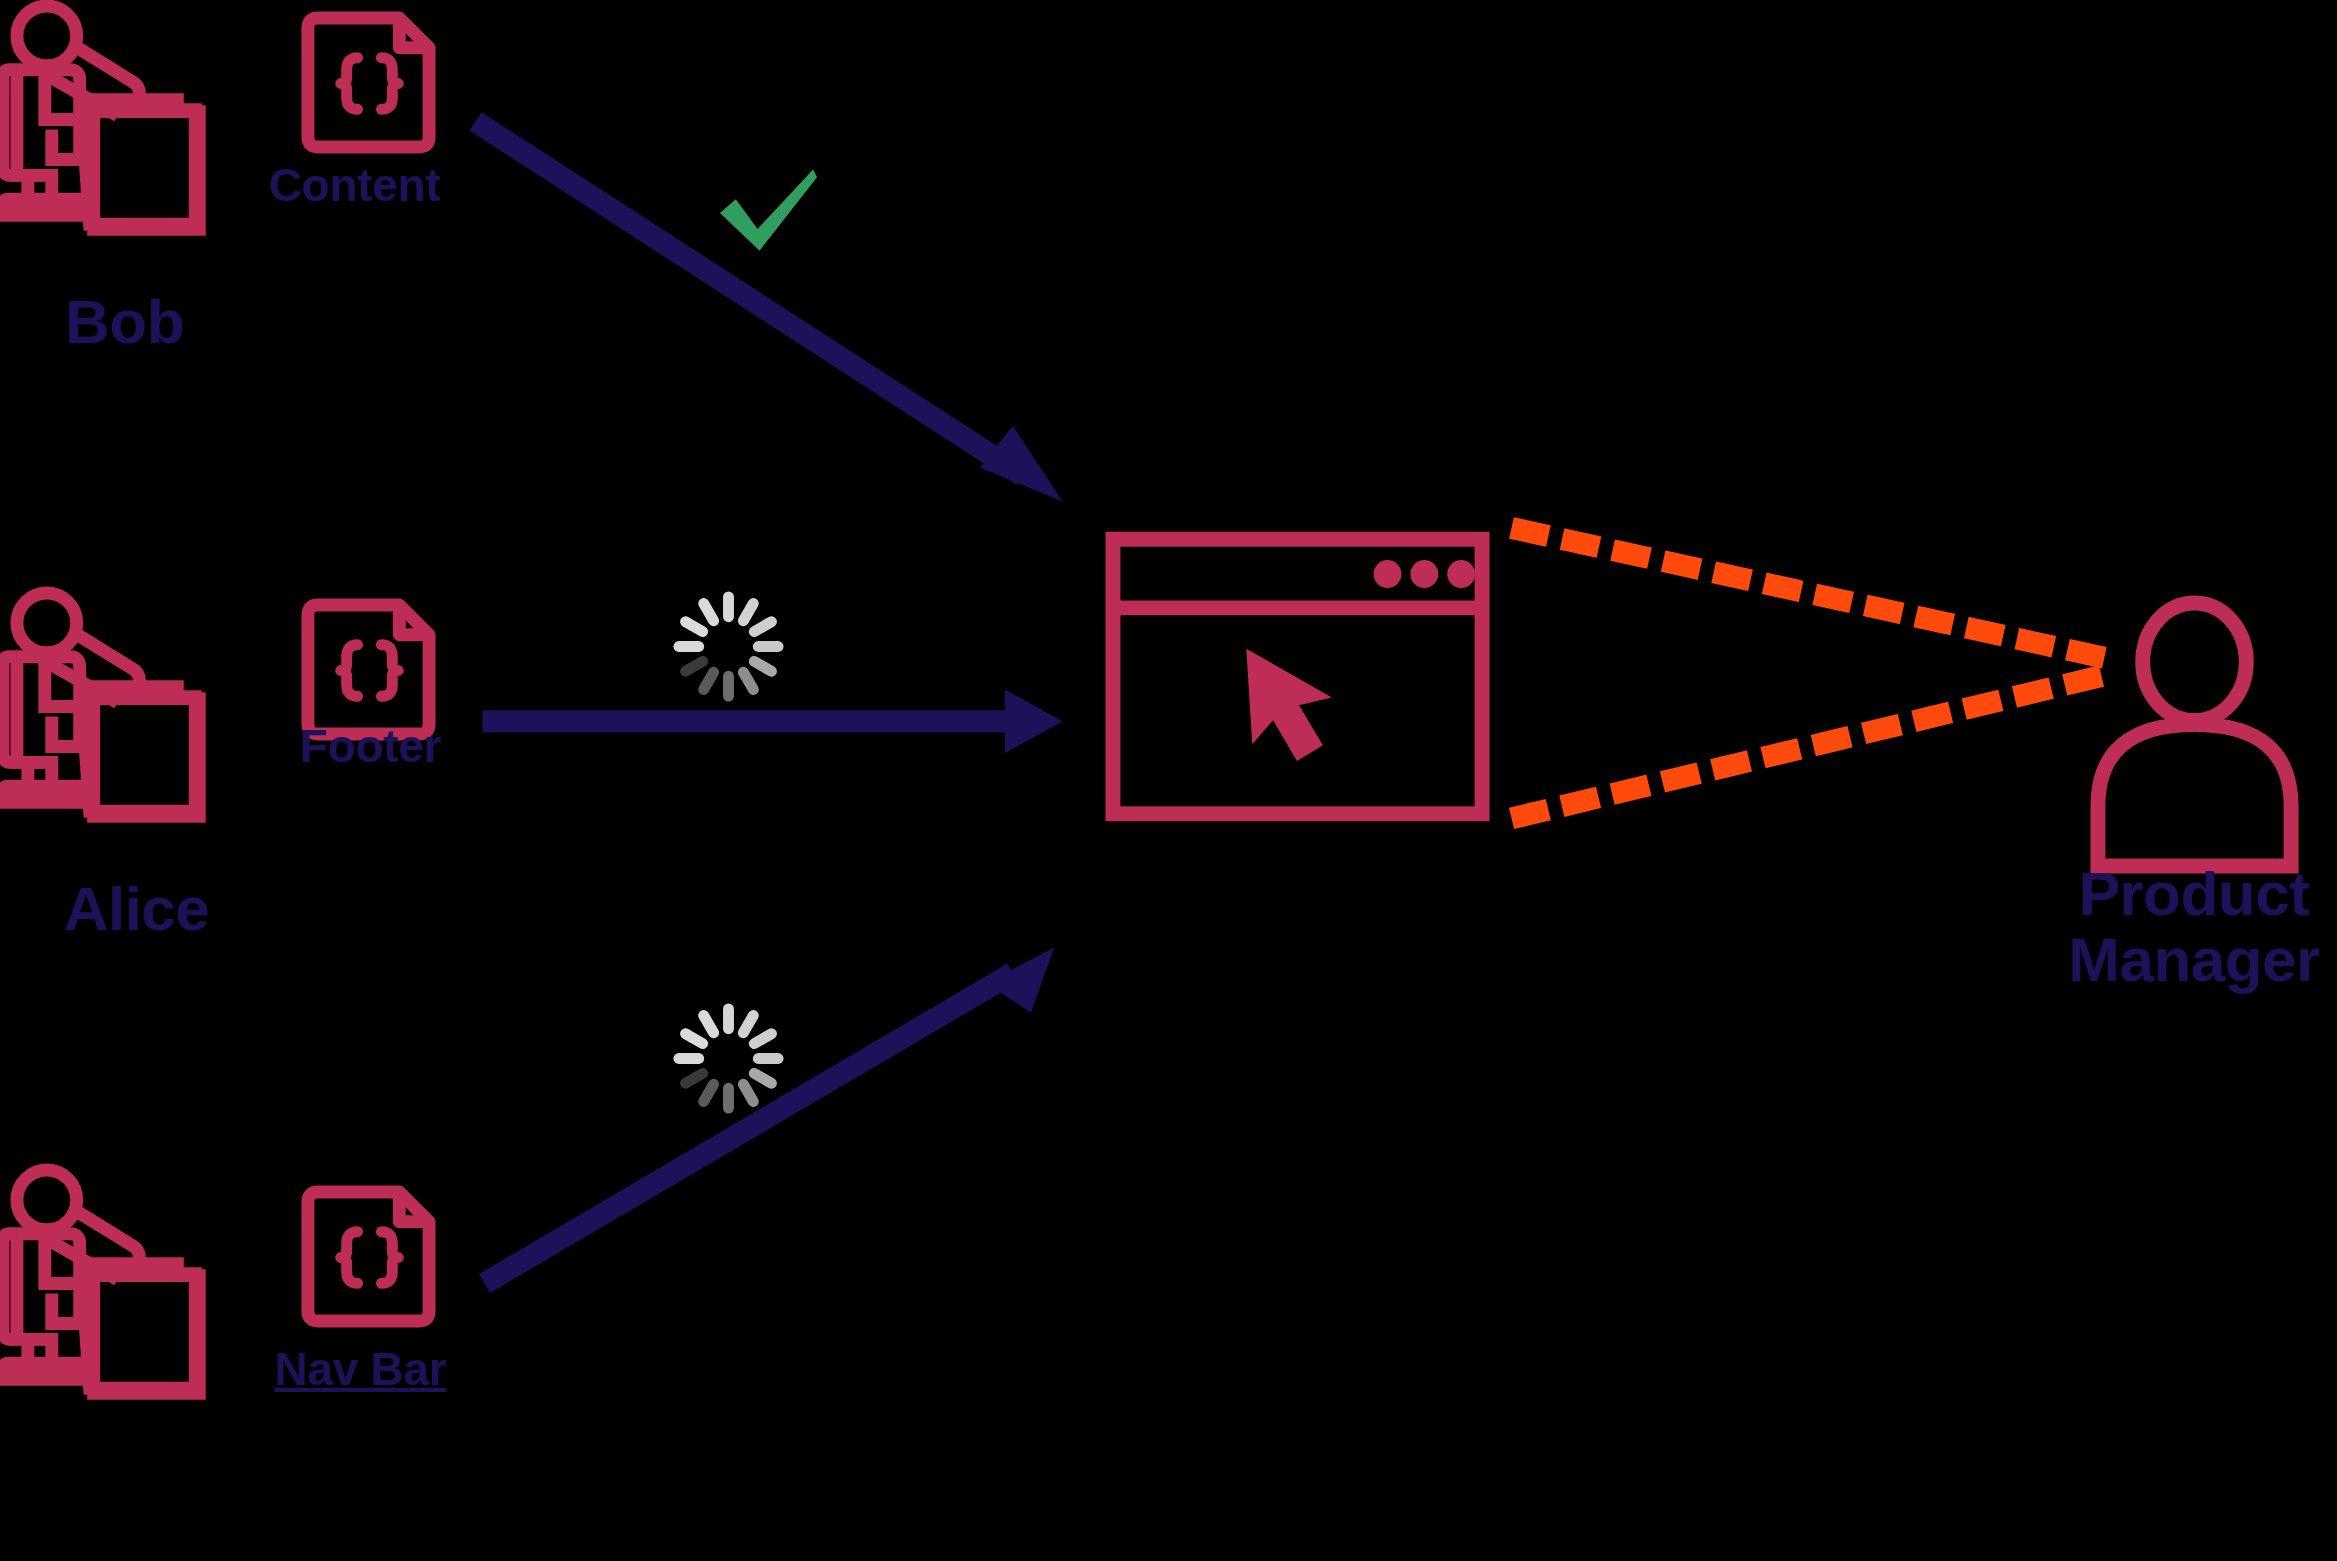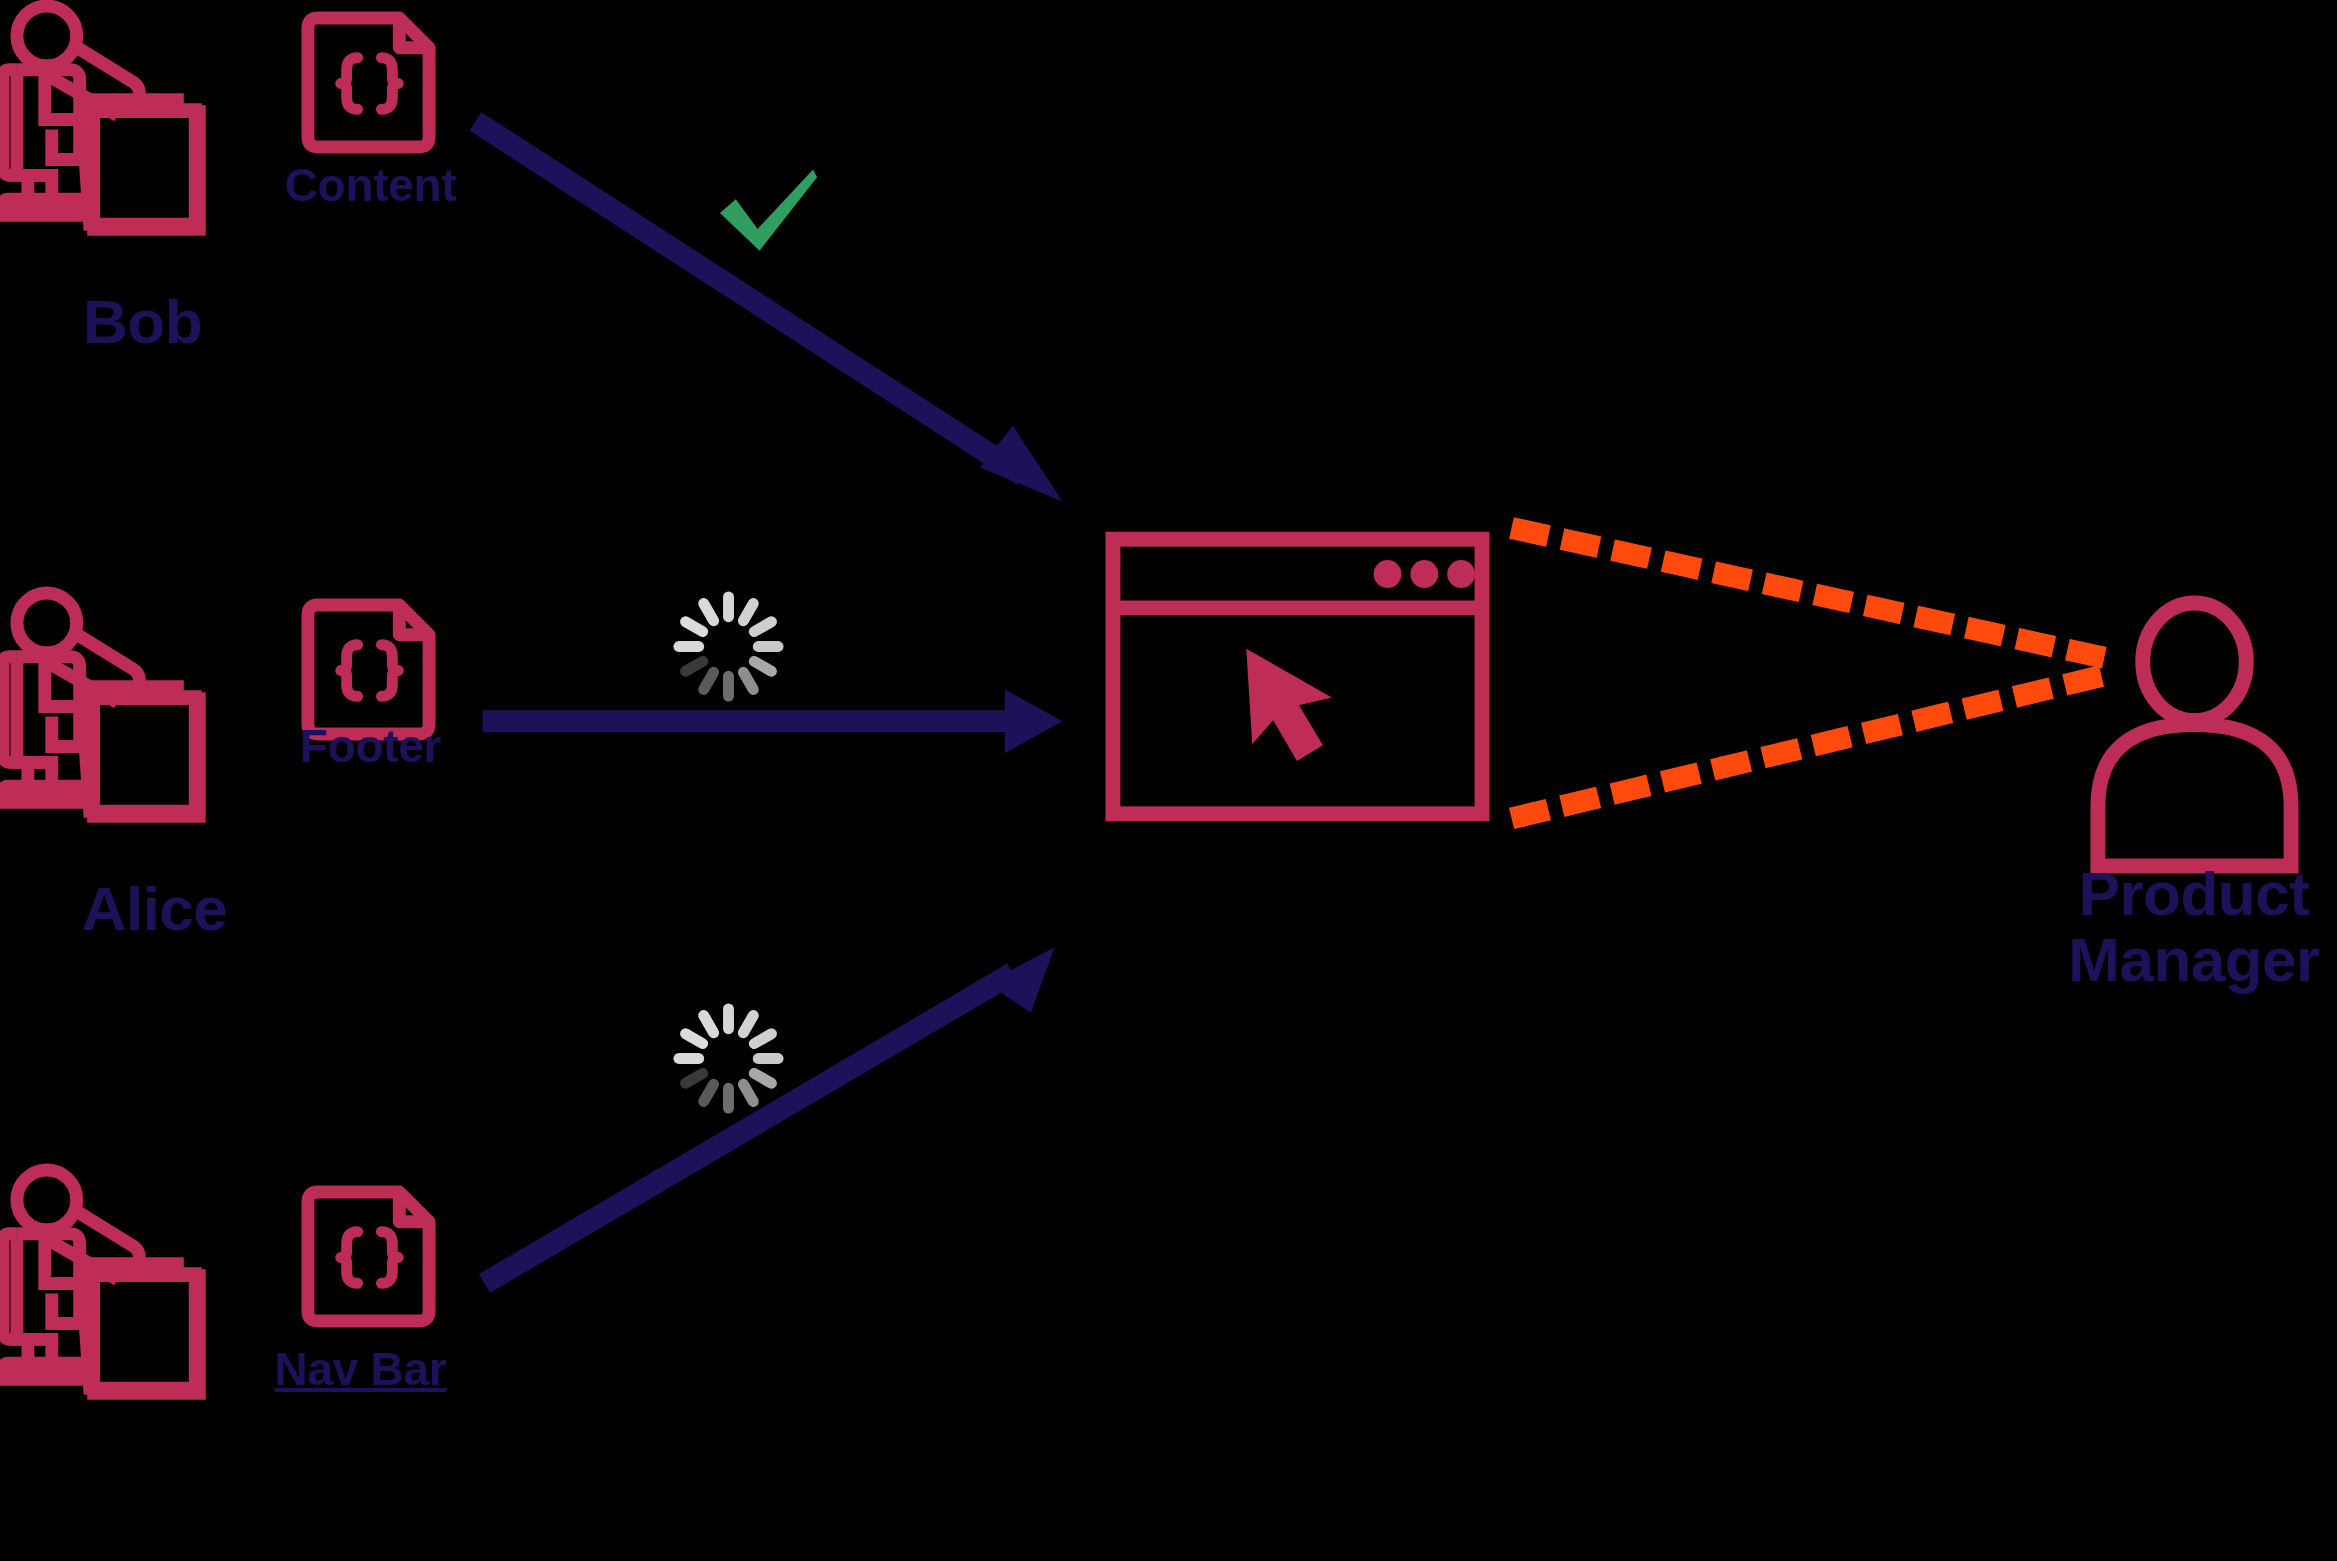--- a/index.html
+++ b/index.html
@@ -23,21 +23,20 @@
     color: #1E1159;
     font-family: "Liberation Sans", sans-serif;
     font-weight: bold;
     text-align: center;
     white-space: pre-line;
     line-height: 1.06;
     letter-spacing: -0.5px;
   }
   .label-person {
     font-size: 62px;
-    padding-left: 18px;
   }
   .label-file {
     font-size: 46px;
     letter-spacing: -0.3px;
   }
   .label-hub {
     font-size: 58px;
     font-weight: normal;
     letter-spacing: 0px;
     line-height: 1.12;
@@ -103,21 +102,21 @@
   <div class="label label-person" style="left:0px; top:289px; width:249px;">Bob</div>
 
   <div class="abs" style="left:300px; top:10px;">
     <svg width="139" height="145" viewBox="0 0 140 146">
       <path d="M18 8 H100 L130 38 V128 Q130 138 120 138 H18 Q8 138 8 128 V18 Q8 8 18 8 Z" fill="none" stroke="#BE2D56" stroke-width="13" stroke-linejoin="round"></path>
       <path d="M100 8 L100 38 L130 38" fill="none" stroke="#BE2D56" stroke-width="13" stroke-linejoin="round"></path>
       <path d="M58 48 Q47 48 47 60 L47 68 Q47 74 41 74 Q47 74 47 80 L47 88 Q47 100 58 100" fill="none" stroke="#BE2D56" stroke-width="11" stroke-linecap="round" stroke-linejoin="round"></path>
       <path d="M82 48 Q93 48 93 60 L93 68 Q93 74 99 74 Q93 74 93 80 L93 88 Q93 100 82 100" fill="none" stroke="#BE2D56" stroke-width="11" stroke-linecap="round" stroke-linejoin="round"></path>
     </svg>
   </div>
-  <div class="label label-file" style="left:281px; top:161px; width:179px;">Content</div>
+  <div class="label label-file" style="left:265px; top:161px; width:179px;">Content</div>
 
   <div class="abs" style="left:714px; top:167px;">
     <svg width="109" height="100" viewBox="0 0 110 100">
       <path d="M6 46 L22 32 L44 62 L100 2 L104 10 L46 84 Z" fill="#2F9E5F"></path>
     </svg>
   </div>
 
   <div class="abs" style="left:0px; top:587px;">
     <svg width="259" height="289" viewBox="0 0 260 290">
       <g fill="none" stroke="#BE2D56" stroke-width="13" stroke-linejoin="miter">

